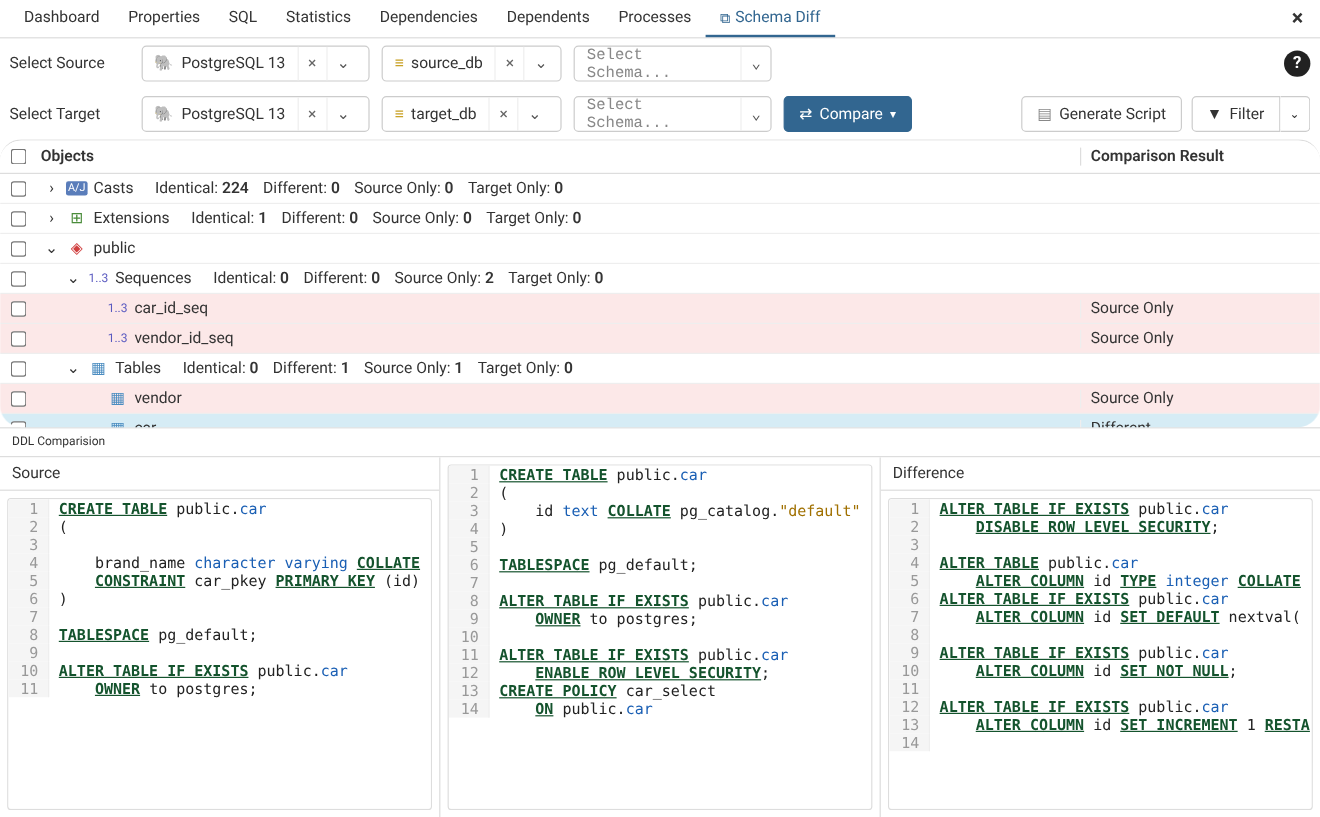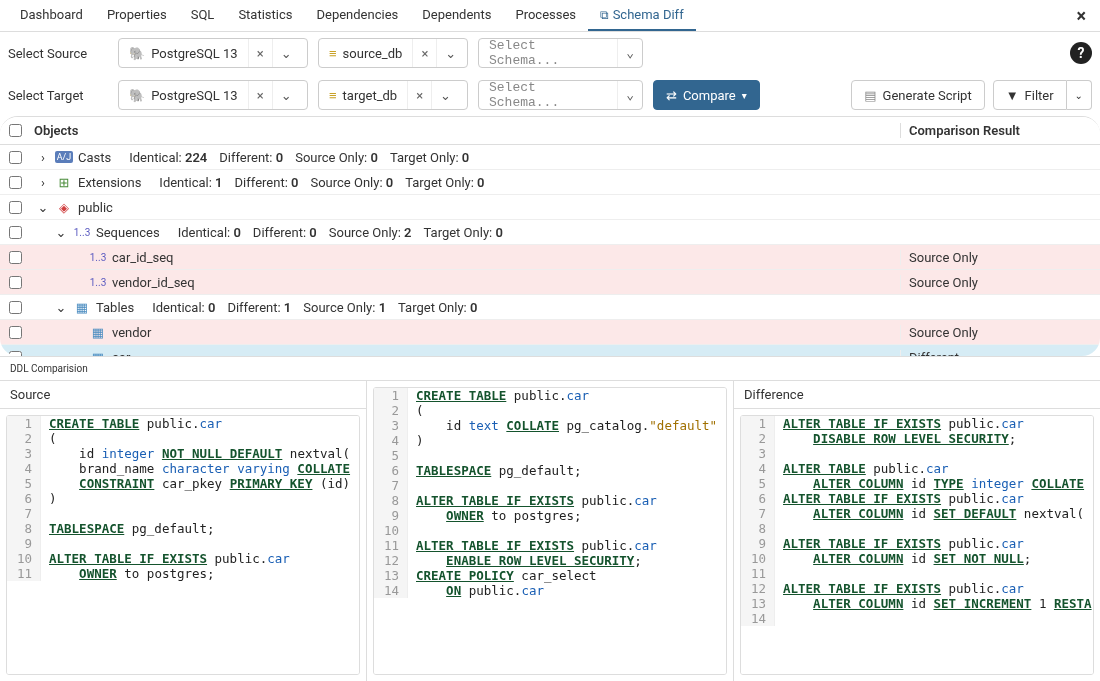--- a/index.html
+++ b/index.html
@@ -307,21 +307,21 @@
 </div>
 
 <div class="ddlhead">DDL Comparision</div>
 <div class="ddlcols">
   <div class="ddlcol">
     <div class="title">Source</div>
     <div class="codewrap">
         <div class="code" id="code-src">
           <div class="cline"><span class="ln">1</span><span class="lc"><span class="tok-kw">CREATE TABLE</span><span class="tok-pl"> public.</span><span class="tok-id">car</span></span></div>
           <div class="cline"><span class="ln">2</span><span class="lc"><span class="tok-pl">(</span></span></div>
-          <div class="cline"><span class="ln">3</span><span class="lc"><span class="tok-pl">    id </span><span class="tok-ty">integer</span><span class="tok-pl"> </span><span class="tok-kw">NOT NULL DEFAULT</span><span class="tok-pl"> nextval(</span></span></div>
+          <div class="cline"><span class="ln">3</span></div>
           <div class="cline"><span class="ln">4</span><span class="lc"><span class="tok-pl">    brand_name </span><span class="tok-ty">character varying</span><span class="tok-pl"> </span><span class="tok-kw">COLLATE</span></span></div>
           <div class="cline"><span class="ln">5</span><span class="lc"><span class="tok-pl">    </span><span class="tok-kw">CONSTRAINT</span><span class="tok-pl"> car_pkey </span><span class="tok-kw">PRIMARY KEY</span><span class="tok-pl"> (id)</span></span></div>
           <div class="cline"><span class="ln">6</span><span class="lc"><span class="tok-pl">)</span></span></div>
           <div class="cline"><span class="ln">7</span><span class="lc"><span class="tok-pl"></span></span></div>
           <div class="cline"><span class="ln">8</span><span class="lc"><span class="tok-kw">TABLESPACE</span><span class="tok-pl"> pg_default;</span></span></div>
           <div class="cline"><span class="ln">9</span><span class="lc"><span class="tok-pl"></span></span></div>
           <div class="cline"><span class="ln">10</span><span class="lc"><span class="tok-kw">ALTER TABLE IF EXISTS</span><span class="tok-pl"> public.</span><span class="tok-id">car</span></span></div>
           <div class="cline"><span class="ln">11</span><span class="lc"><span class="tok-pl">    </span><span class="tok-kw">OWNER</span><span class="tok-pl"> to postgres;</span></span></div>
         </div>
       </div>

